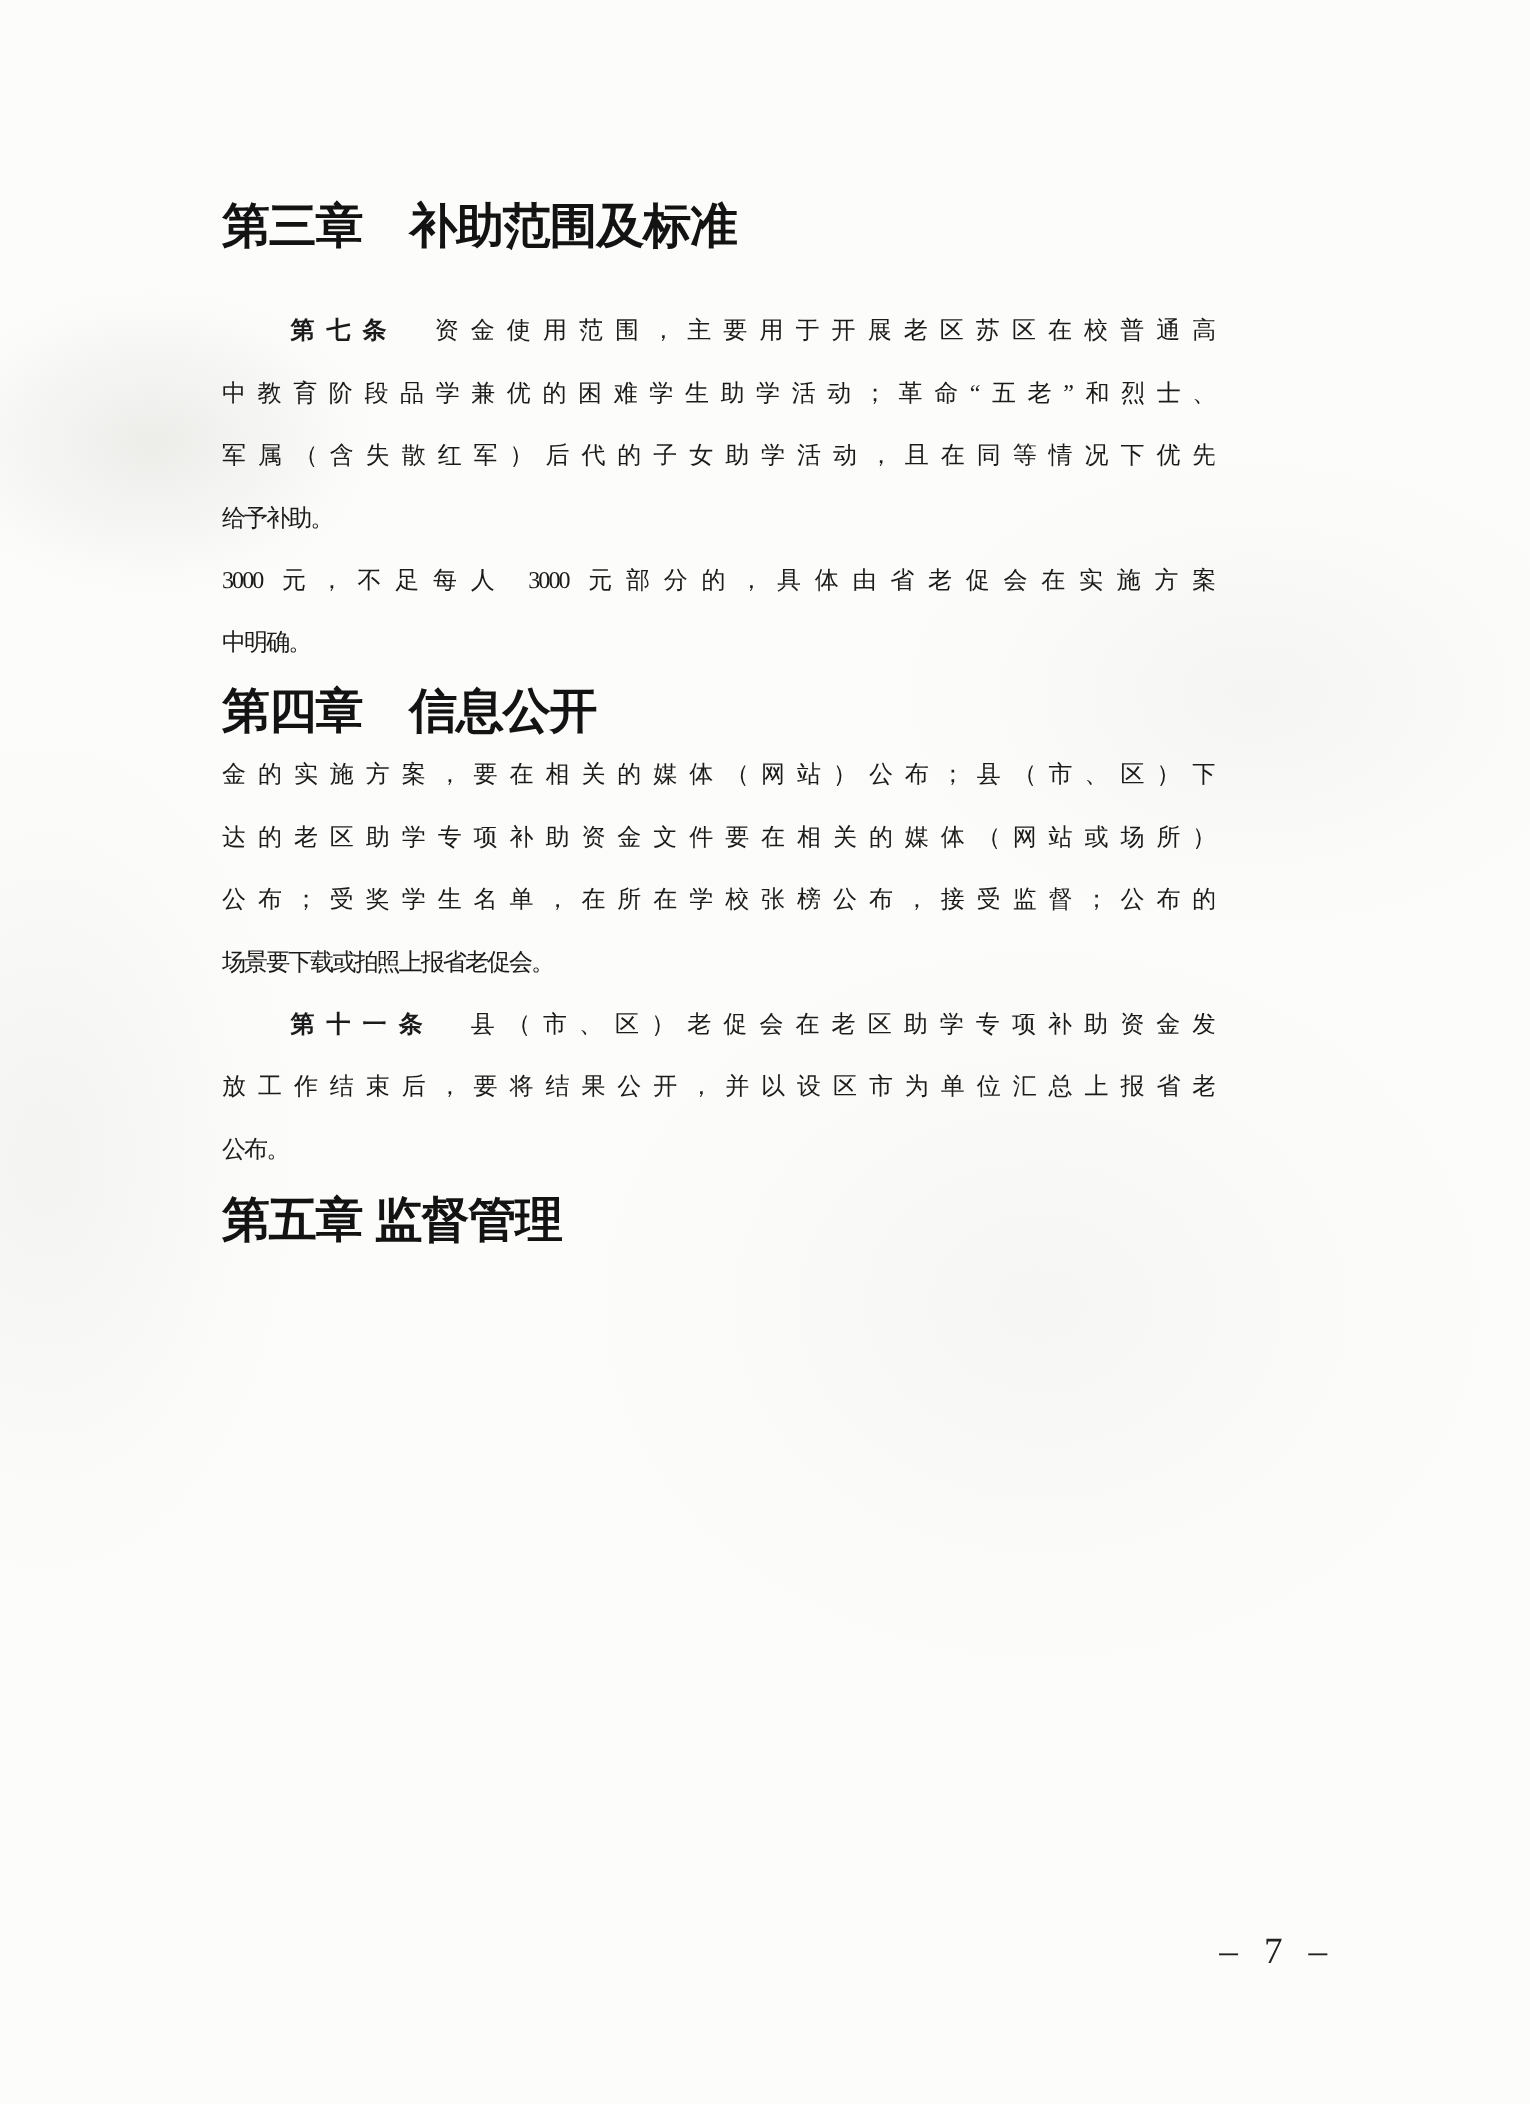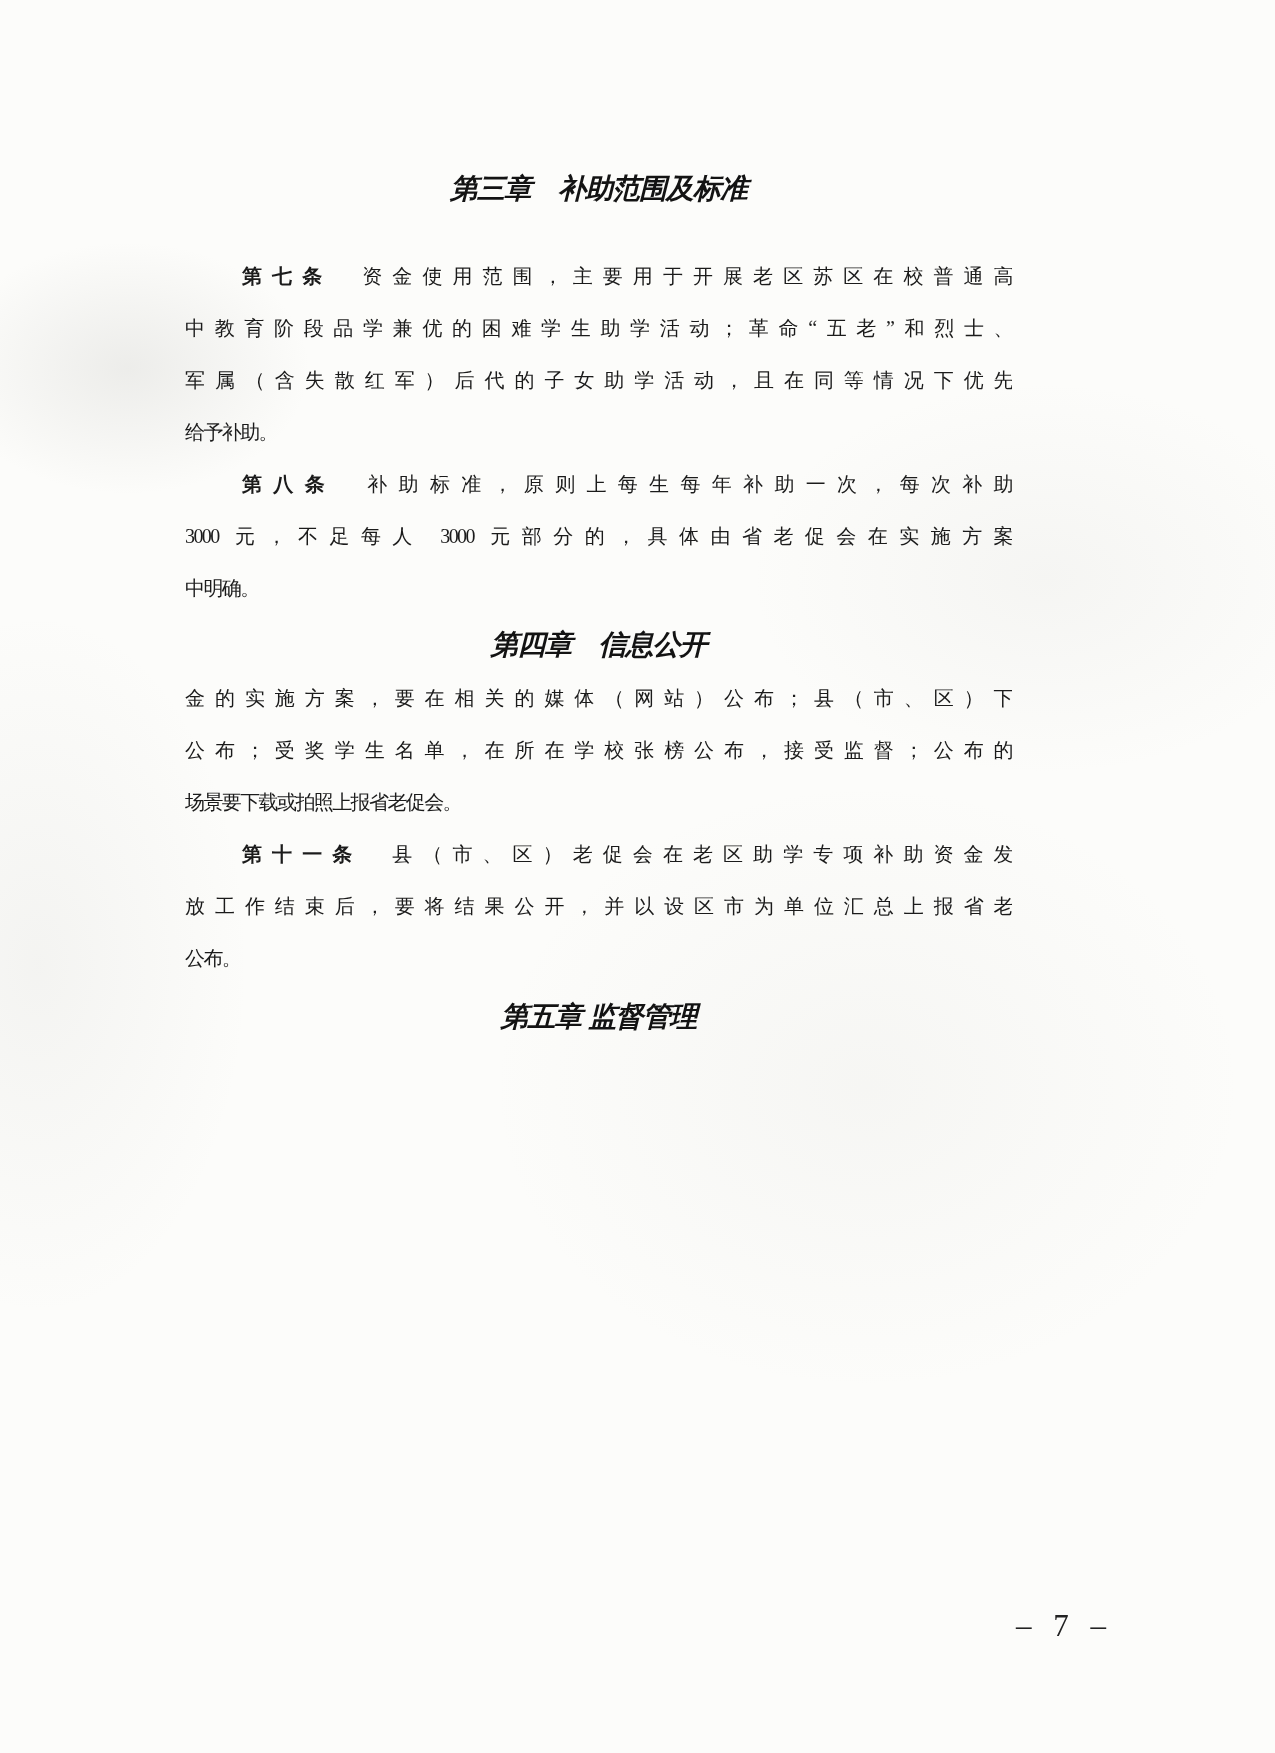--- a/index.html
+++ b/index.html
@@ -20,28 +20,26 @@
       radial-gradient(ellipse 520px 420px at 68% 62%, rgba(185,185,178,0.09), transparent 72%),
       radial-gradient(ellipse 300px 500px at 3% 55%, rgba(170,170,165,0.10), transparent 70%),
       #fcfcfa;
   }
   .content {
     padding: 166px 263px 0 185px;
   }
   .chapter {
     font-family: "Liberation Sans", "DejaVu Sans", sans-serif;
     font-weight: bold;
-    font-size: 28px;
+    font-size: 40px;
     letter-spacing: -1px;
     color: #131313;
-    text-align: center;
     height: 46px;
     line-height: 46px;
     margin: 0 0 38px 0;
-    font-style: italic;
   }
   .chapter.c4 { margin: 8px 0 4px 0; }
   .chapter.c5 { margin: 10px 0 20px 0; }
   .para { margin: 0; }
   .line {
     font-size: 20px;
     letter-spacing: -1.6px;
     height: 52px;
     line-height: 52px;
     text-align: justify;
@@ -78,30 +76,30 @@
     <div class="chapter">第三章　补助范围及标准</div>
 
     <div class="para">
       <div class="line first"><b class="art">第七条</b><span>　资金使用范围，主要用于开展老区苏区在校普通高</span></div>
       <div class="line">中教育阶段品学兼优的困难学生助学活动；革命“五老”和烈士、</div>
       <div class="line">军属（含失散红军）后代的子女助学活动，且在同等情况下优先</div>
       <div class="line end">给予补助。</div>
     </div>
 
     <div class="para">
-      <div class="line first"><b class="art">第八条</b><span>　补助标准，原则上每生每年补助一次，每次补助</span></div>
       <div class="line">3000 元，不足每人 3000 元部分的，具体由省老促会在实施方案</div>
       <div class="line end">中明确。</div>
     </div>
 
 
     <div class="chapter c4">第四章　信息公开</div>
 
     <div class="para">
       <div class="line">金的实施方案，要在相关的媒体（网站）公布；县（市、区）下</div>
+      <div class="line">达的老区助学专项补助资金文件要在相关的媒体（网站或场所）</div>
       <div class="line">公布；受奖学生名单，在所在学校张榜公布，接受监督；公布的</div>
       <div class="line end">场景要下载或拍照上报省老促会。</div>
     </div>
 
     <div class="para">
       <div class="line first"><b class="art">第十一条</b><span>　县（市、区）老促会在老区助学专项补助资金发</span></div>
       <div class="line">放工作结束后，要将结果公开，并以设区市为单位汇总上报省老</div>
       <div class="line end">公布。</div>
     </div>
 

